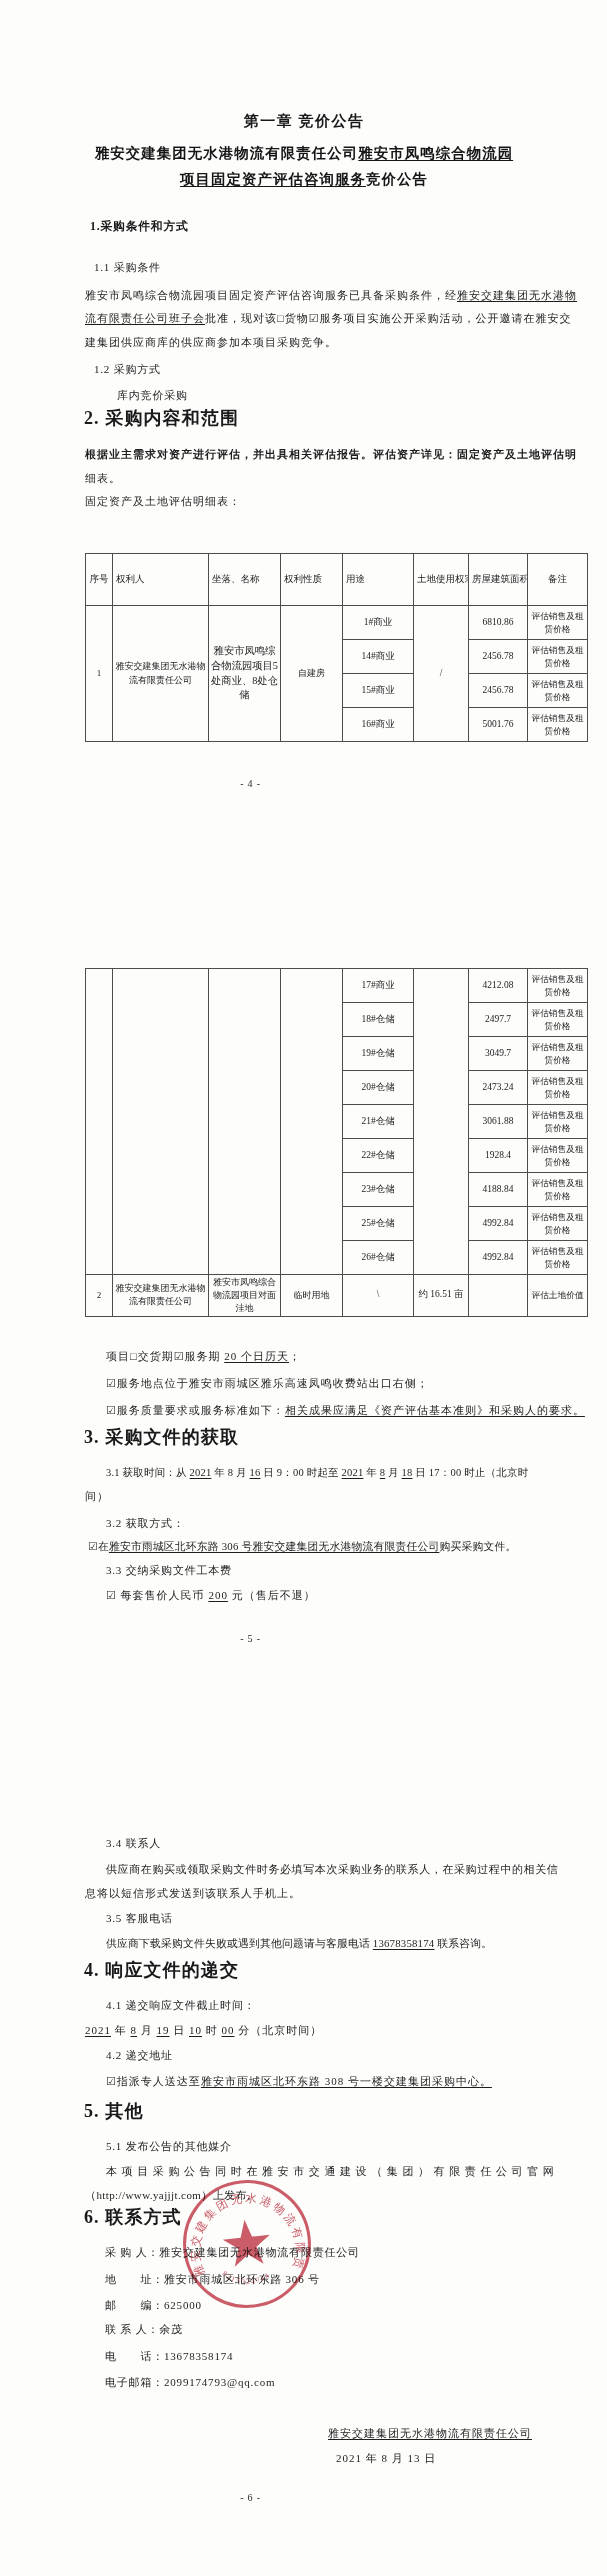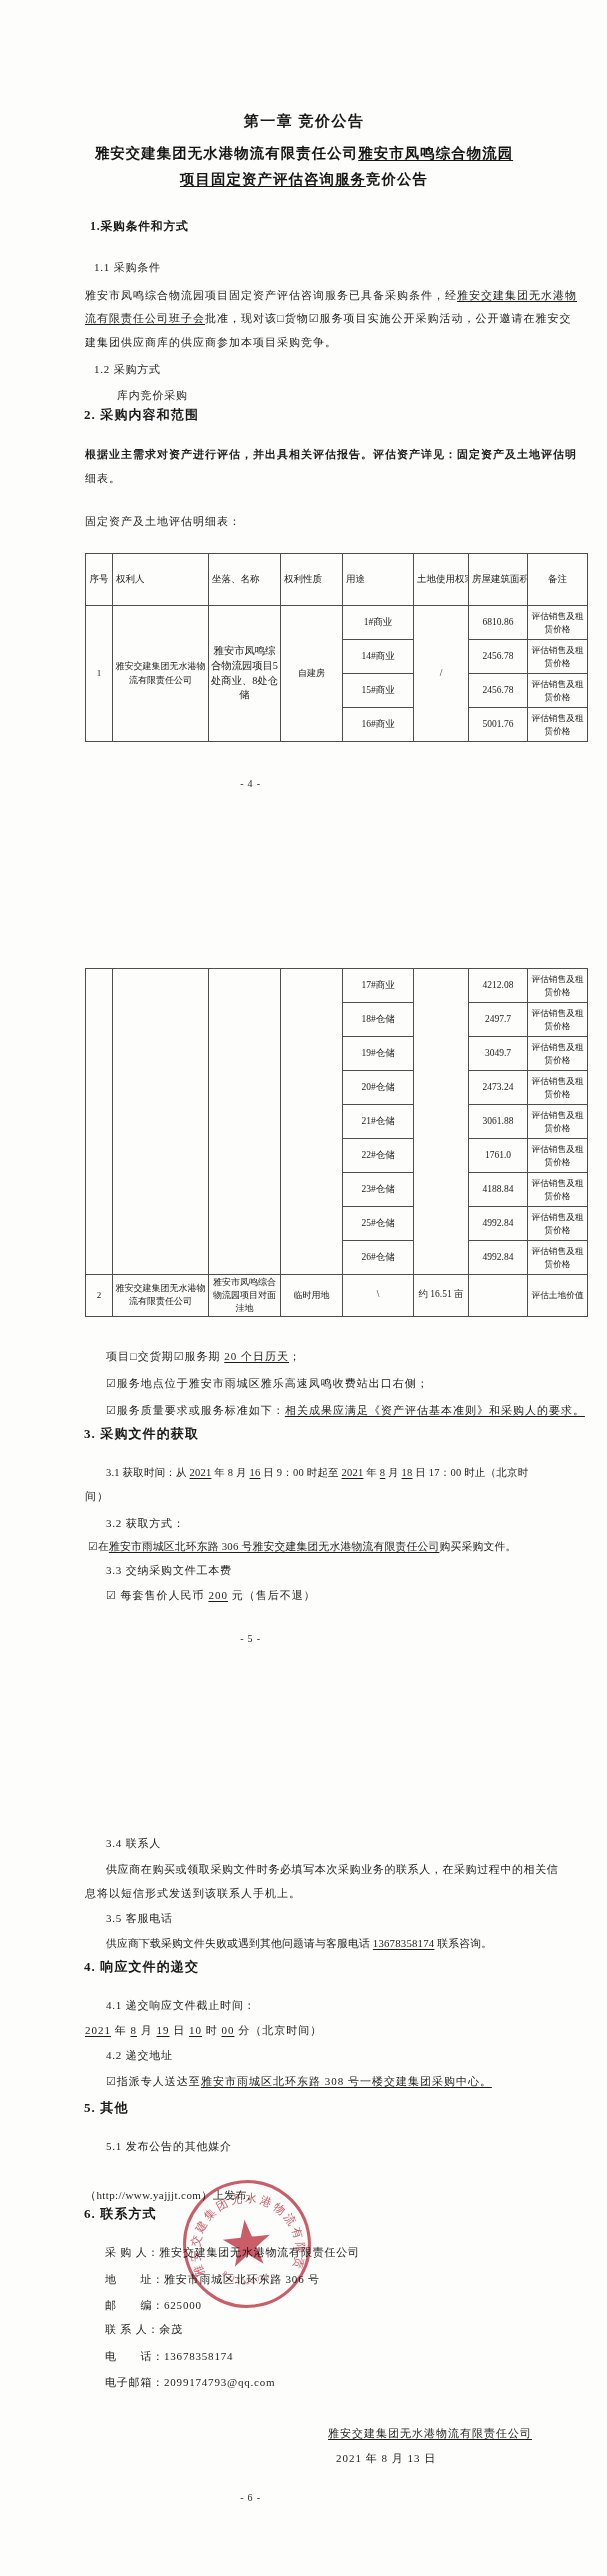--- a/index.html
+++ b/index.html
@@ -9,21 +9,21 @@
     font-family:"Liberation Serif","DejaVu Serif",serif;
     color:#1e1e1e;
     -webkit-font-smoothing:antialiased;
   }
   .doc{position:relative;width:608px;height:2576px;overflow:hidden;}
   .abs{position:absolute;white-space:nowrap;}
   .center800{left:0;width:608px;text-align:center;}
   .chapter{font-size:15px;font-weight:bold;letter-spacing:1.5px;color:#191919;}
   .doctitle{font-size:14.4px;font-weight:bold;letter-spacing:1.1px;color:#161616;}
   .h1{font-size:11.8px;font-weight:bold;letter-spacing:0.8px;color:#1a1a1a;}
-  .h2{font-size:13px;font-weight:bold;letter-spacing:1.1px;color:#1a1a1a;}
+  .h2{font-size:18px;font-weight:bold;letter-spacing:1.1px;color:#1a1a1a;}
   .sub{font-size:11px;letter-spacing:0.8px;}
   .body14{font-size:11px;letter-spacing:1px;}
   .body13{font-size:10.5px;letter-spacing:0.2px;}
   .u{text-decoration:underline;text-underline-offset:2.3px;text-decoration-thickness:0.8px;}
   .pagenum{font-size:10px;letter-spacing:0.8px;color:#2a2a2a;}
   .tbl{border-collapse:collapse;table-layout:fixed;width:503px;font-size:9px;color:#222;}
   .tbl td,.tbl th{border:0.8px solid #4d4d4d;text-align:center;vertical-align:middle;padding:0.8px 1.5px;line-height:1.45;overflow:hidden;}
   .tbl th{font-weight:normal;text-align:left;padding-left:3px;font-size:9.5px;}
   .tbl th.c{text-align:center;padding-left:1.5px;}
   .tbl td{white-space:normal;}
@@ -51,21 +51,21 @@
   <div class="abs body14" style="top:288px;left:85px;"><span>雅安市凤鸣综合物流园项目固定资产评估咨询服务已具备采购条件，经</span><span class="u">雅安交建集团无水港物</span></div>
   <div class="abs body14" style="top:311px;left:85px;"><span class="u">流有限责任公司班子会</span><span>批准，现对该□货物☑服务项目实施公开采购活动，公开邀请在雅安交</span></div>
   <div class="abs body14" style="top:335px;left:85px;">建集团供应商库的供应商参加本项目采购竞争。</div>
 
   <div class="abs sub" style="top:362px;left:94px;">1.2 采购方式</div>
   <div class="abs sub" style="top:388px;left:117px;">库内竞价采购</div>
 
   <div class="abs h2" style="top:406px;left:84px;">2. 采购内容和范围</div>
   <div class="abs body14" style="top:447px;left:85px;font-weight:bold;">根据业主需求对资产进行评估，并出具相关评估报告。评估资产详见：固定资产及土地评估明</div>
   <div class="abs body14" style="top:471px;left:85px;text-align:center;">细表。</div>
-  <div class="abs body14" style="top:514px;left:85px;">固定资产及土地评估明细表：</div>
+  <div class="abs body14" style="top:494px;left:85px;">固定资产及土地评估明细表：</div>
 
   <table class="tbl abs" style="top:553px;left:85px;">
     <colgroup>
         <col style="width:27px">
         <col style="width:96px">
         <col style="width:72px">
         <col style="width:62px">
         <col style="width:71px">
         <col style="width:55px">
         <col style="width:59px">
@@ -149,21 +149,21 @@
       <td class="num">2473.24</td>
       <td class="note">评估销售及租赁价格</td>
     </tr>
     <tr style="height:34px;">
       <td class="num">21#仓储</td>
       <td class="num">3061.88</td>
       <td class="note">评估销售及租赁价格</td>
     </tr>
     <tr style="height:34px;">
       <td class="num">22#仓储</td>
-      <td class="num">1761.0</td>
+      <td class="num">1928.4</td>
       <td class="note">评估销售及租赁价格</td>
     </tr>
     <tr style="height:34px;">
       <td class="num">23#仓储</td>
       <td class="num">4188.84</td>
       <td class="note">评估销售及租赁价格</td>
     </tr>
     <tr style="height:34px;">
       <td class="num">25#仓储</td>
       <td class="num">4992.84</td>
@@ -212,20 +212,21 @@
   <div class="abs body13" style="top:1937px;left:106px;font-size:10.8px;"><span>供应商下载采购文件失败或遇到其他问题请与客服电话 </span><span class="u">13678358174</span><span> 联系咨询。</span></div>
 
   <div class="abs h2" style="top:1958px;left:84px;">4. 响应文件的递交</div>
   <div class="abs sub" style="top:1998px;left:106px;">4.1 递交响应文件截止时间：</div>
   <div class="abs body14" style="top:2023px;left:85px;"><span class="u">2021</span><span> 年 </span><span class="u">8</span><span> 月 </span><span class="u">19</span><span> 日 </span><span class="u">10</span><span> 时 </span><span class="u">00</span><span> 分（北京时间）</span></div>
   <div class="abs sub" style="top:2048px;left:106px;">4.2 递交地址</div>
   <div class="abs body14" style="top:2074px;left:106px;"><span>☑指派专人送达至</span><span class="u">雅安市雨城区北环东路 308 号一楼交建集团采购中心。</span></div>
 
   <div class="abs h2" style="top:2099px;left:84px;">5. 其他</div>
   <div class="abs sub" style="top:2139px;left:106px;">5.1 发布公告的其他媒介</div>
+  <div class="abs body14 ls6" style="top:2164px;left:106px;">本项目采购公告同时在雅安市交通建设（集团）有限责任公司官网</div>
   <div class="abs body14" style="top:2188px;left:85px;letter-spacing:0.4px;">（http://www.yajjjt.com）上发布。</div>
 
   <div class="abs h2" style="top:2205px;left:84px;">6. 联系方式</div>
 
   <div class="abs contact" style="top:2245px;left:105px;"><span>采 购 人：</span><span>雅安交建集团无水港物流有限责任公司</span></div>
   <div class="abs contact" style="top:2272px;left:105px;"><span>地　　址：</span><span>雅安市雨城区北环东路 306 号</span></div>
   <div class="abs contact" style="top:2298px;left:105px;"><span>邮　　编：</span><span>625000</span></div>
   <div class="abs contact" style="top:2322px;left:105px;"><span>联 系 人：</span><span>余茂</span></div>
   <div class="abs contact" style="top:2349px;left:105px;"><span>电　　话：</span><span>13678358174</span></div>
   <div class="abs contact" style="top:2375px;left:105px;"><span>电子邮箱：</span><span>2099174793@qq.com</span></div>

